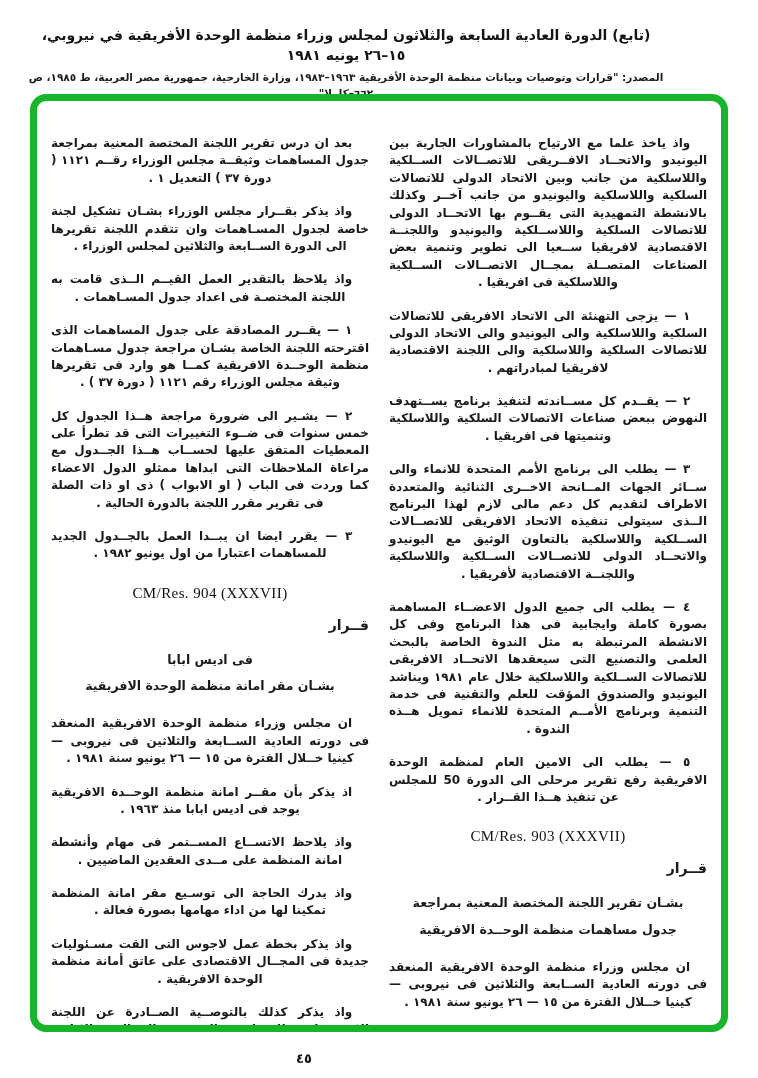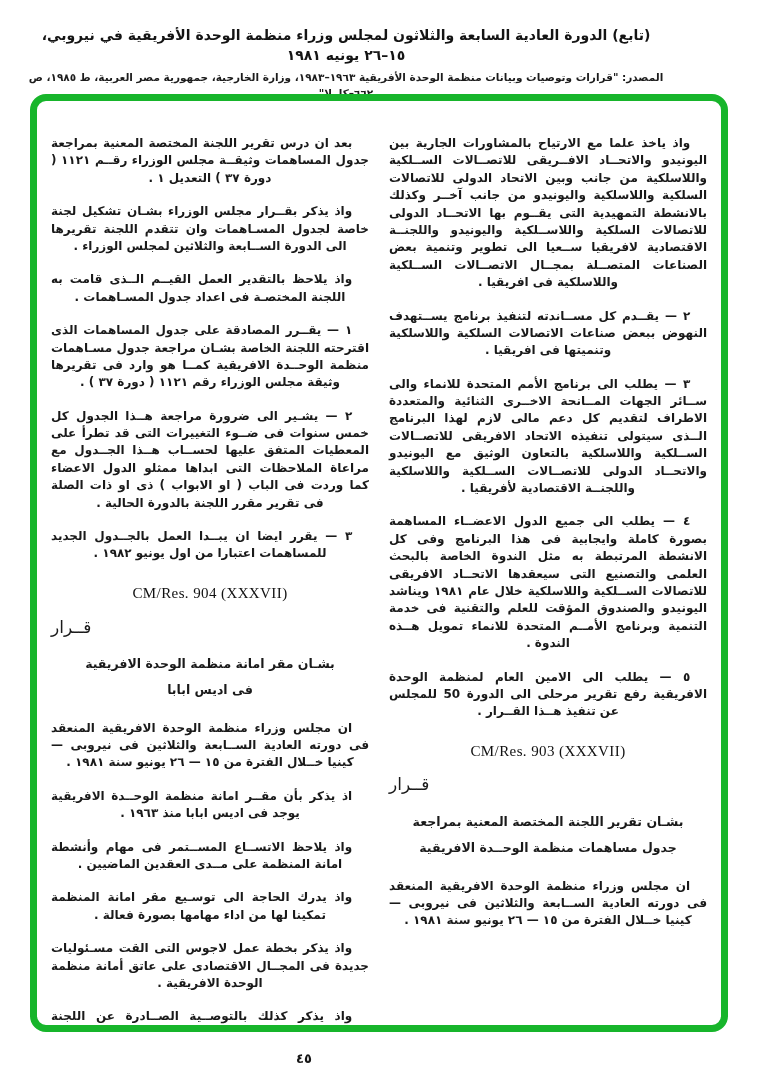--- a/index.html
+++ b/index.html
@@ -32,21 +32,21 @@
   .para{
     margin:16px 0 9px 0;text-indent:1.4em;text-align:justify;
     text-align-last:center;
   }
   .cm-ref{
     direction:ltr;text-align:center;font-family:"Liberation Serif",serif;
     font-weight:normal;font-size:15px;letter-spacing:0.4px;
     margin:20px 0 8px 0;color:#111;
   }
   .res-title{
-    text-align:left;font-weight:normal;font-size:17px;
+    text-align:right;font-weight:bold;font-size:14px;
     margin:10px 0 12px 0;
   }
   .res-subject{
     text-align:center;font-weight:bold;font-size:12.5px;line-height:2.1;
     margin:0 0 10px 0;
   }
   .page-number{
     position:absolute;left:0;bottom:12px;width:608px;text-align:center;
     font-weight:bold;font-size:13px;
   }
@@ -57,20 +57,21 @@
 <div class="header">
   <div class="header-line1">(تابع) الدورة العادية السابعة والثلاثون لمجلس وزراء منظمة الوحدة الأفريقية في نيروبي، ١٥–٢٦ يونيه ١٩٨١</div>
   <div class="header-line2">المصدر: "قرارات وتوصيات وبيانات منظمة الوحدة الأفريقية ١٩٦٣–١٩٨٣، وزارة الخارجية، جمهورية مصر العربية، ط ١٩٨٥، ص ٦٦٢–كاملا"</div>
 </div>
 
 <div class="frame">
   <div class="content">
 
     <div class="col">
       <p class="para">واذ ياخذ علما مع الارتياح بالمشاورات الجارية بين اليونيدو والاتحــاد الافــريقى للاتصــالات الســلكية واللاسلكية من جانب وبين الاتحاد الدولى للاتصالات السلكية واللاسلكية واليونيدو من جانب آخــر وكذلك بالانشطة التمهيدية التى يقــوم بها الاتحــاد الدولى للاتصالات السلكية واللاســلكية واليونيدو واللجنــة الاقتصادية لافريقيا ســعيا الى تطوير وتنمية بعض الصناعات المتصــلة بمجــال الاتصــالات الســلكية واللاسلكية فى افريقيا .</p>
+      <p class="para">١ — يزجى التهنئة الى الاتحاد الافريقى للاتصالات السلكية واللاسلكية والى اليونيدو والى الاتحاد الدولى للاتصالات السلكية واللاسلكية والى اللجنة الاقتصادية لافريقيا لمبادراتهم .</p>
       <p class="para">٢ — يقــدم كل مســاندته لتنفيذ برنامج يســتهدف النهوض ببعض صناعات الاتصالات السلكية واللاسلكية وتنميتها فى افريقيا .</p>
       <p class="para">٣ — يطلب الى برنامج الأمم المتحدة للانماء والى ســائر الجهات المــانحة الاخــرى الثنائية والمتعددة الاطراف لتقديم كل دعم مالى لازم لهذا البرنامج الــذى سيتولى تنفيذه الاتحاد الافريقى للاتصــالات الســلكية واللاسلكية بالتعاون الوثيق مع اليونيدو والاتحــاد الدولى للاتصــالات الســلكية واللاسلكية واللجنــة الاقتصادية لأفريقيا .</p>
       <p class="para">٤ — يطلب الى جميع الدول الاعضــاء المساهمة بصورة كاملة وايجابية فى هذا البرنامج وفى كل الانشطة المرتبطة به مثل الندوة الخاصة بالبحث العلمى والتصنيع التى سيعقدها الاتحــاد الافريقى للاتصالات الســلكية واللاسلكية خلال عام ١٩٨١ ويناشد اليونيدو والصندوق المؤقت للعلم والتقنية فى خدمة التنمية وبرنامج الأمــم المتحدة للانماء تمويل هــذه الندوة .</p>
       <p class="para">٥ — يطلب الى الامين العام لمنظمة الوحدة الافريقية رفع تقرير مرحلى الى الدورة 50 للمجلس عن تنفيذ هــذا القــرار .</p>
       <div class="cm-ref">CM/Res. 903 (XXXVII)</div>
       <div class="res-title">قــرار</div>
       <div class="res-subject">
         <div>بشـان تقرير اللجنة المختصة المعنية بمراجعة</div>
         <div>جدول مساهمات منظمة الوحــدة الافريقية</div>
       </div>
@@ -80,22 +81,22 @@
     <div class="col">
       <p class="para">بعد ان درس تقرير اللجنة المختصة المعنية بمراجعة جدول المساهمات وثيقــة مجلس الوزراء رقــم ١١٢١ ( دورة ٣٧ ) التعديل ١ .</p>
       <p class="para">واذ يذكر بقــرار مجلس الوزراء بشـان تشكيل لجنة خاصة لجدول المسـاهمات وان تتقدم اللجنة تقريرها الى الدورة الســابعة والثلاثين لمجلس الوزراء .</p>
       <p class="para">واذ يلاحظ بالتقدير العمل القيــم الــذى قامت به اللجنة المختصـة فى اعداد جدول المسـاهمات .</p>
       <p class="para">١ — يقــرر المصادقة على جدول المساهمات الذى اقترحته اللجنة الخاصة بشـان مراجعة جدول مسـاهمات منظمة الوحــدة الافريقية كمــا هو وارد فى تقريرها وثيقة مجلس الوزراء رقم ١١٢١ ( دورة ٣٧ ) .</p>
       <p class="para">٢ — يشـير الى ضرورة مراجعة هــذا الجدول كل خمس سنوات فى ضــوء التغييرات التى قد تطرأ على المعطيات المتفق عليها لحســاب هــذا الجــدول مع مراعاة الملاحظات التى ابداها ممثلو الدول الاعضاء كما وردت فى الباب ( او الابواب ) ذى او ذات الصلة فى تقرير مقرر اللجنة بالدورة الحالية .</p>
       <p class="para">٣ — يقرر ايضا ان يبــدا العمل بالجــدول الجديد للمساهمات اعتبارا من اول يونيو ١٩٨٢ .</p>
       <div class="cm-ref">CM/Res. 904 (XXXVII)</div>
       <div class="res-title">قــرار</div>
       <div class="res-subject">
+        <div>فى اديس ابابا</div>
         <div>بشـان مقر امانة منظمة الوحدة الافريقية</div>
-        <div>فى اديس ابابا</div>
       </div>
       <p class="para">ان مجلس وزراء منظمة الوحدة الافريقية المنعقد فى دورته العادية الســابعة والثلاثين فى نيروبى — كينيا خــلال الفترة من ١٥ — ٢٦ يونيو سنة ١٩٨١ .</p>
       <p class="para">اذ يذكر بأن مقــر امانة منظمة الوحــدة الافريقية يوجد فى اديس ابابا منذ ١٩٦٣ .</p>
       <p class="para">واذ يلاحظ الاتســاع المســتمر فى مهام وأنشطة امانة المنظمة على مــدى العقدين الماضيين .</p>
       <p class="para">واذ يدرك الحاجة الى توسـيع مقر امانة المنظمة تمكينا لها من اداء مهامها بصورة فعالة .</p>
       <p class="para">واذ يذكر بخطة عمل لاجوس التى القت مسـئوليات جديدة فى المجــال الاقتصادى على عاتق أمانة منظمة الوحدة الافريقية .</p>
       <p class="para">واذ يذكر كذلك بالتوصــية الصــادرة عن اللجنة الاستشــارية للميزانية والشــئون المــالية والادارية بشــان توســيع مقــر أمانة منظمة الوحــدة الافريقية لاقامة قاعات المؤتمرات وتزويدها بالتجهيزات اللازمة .</p>
     </div>
 
   </div>

